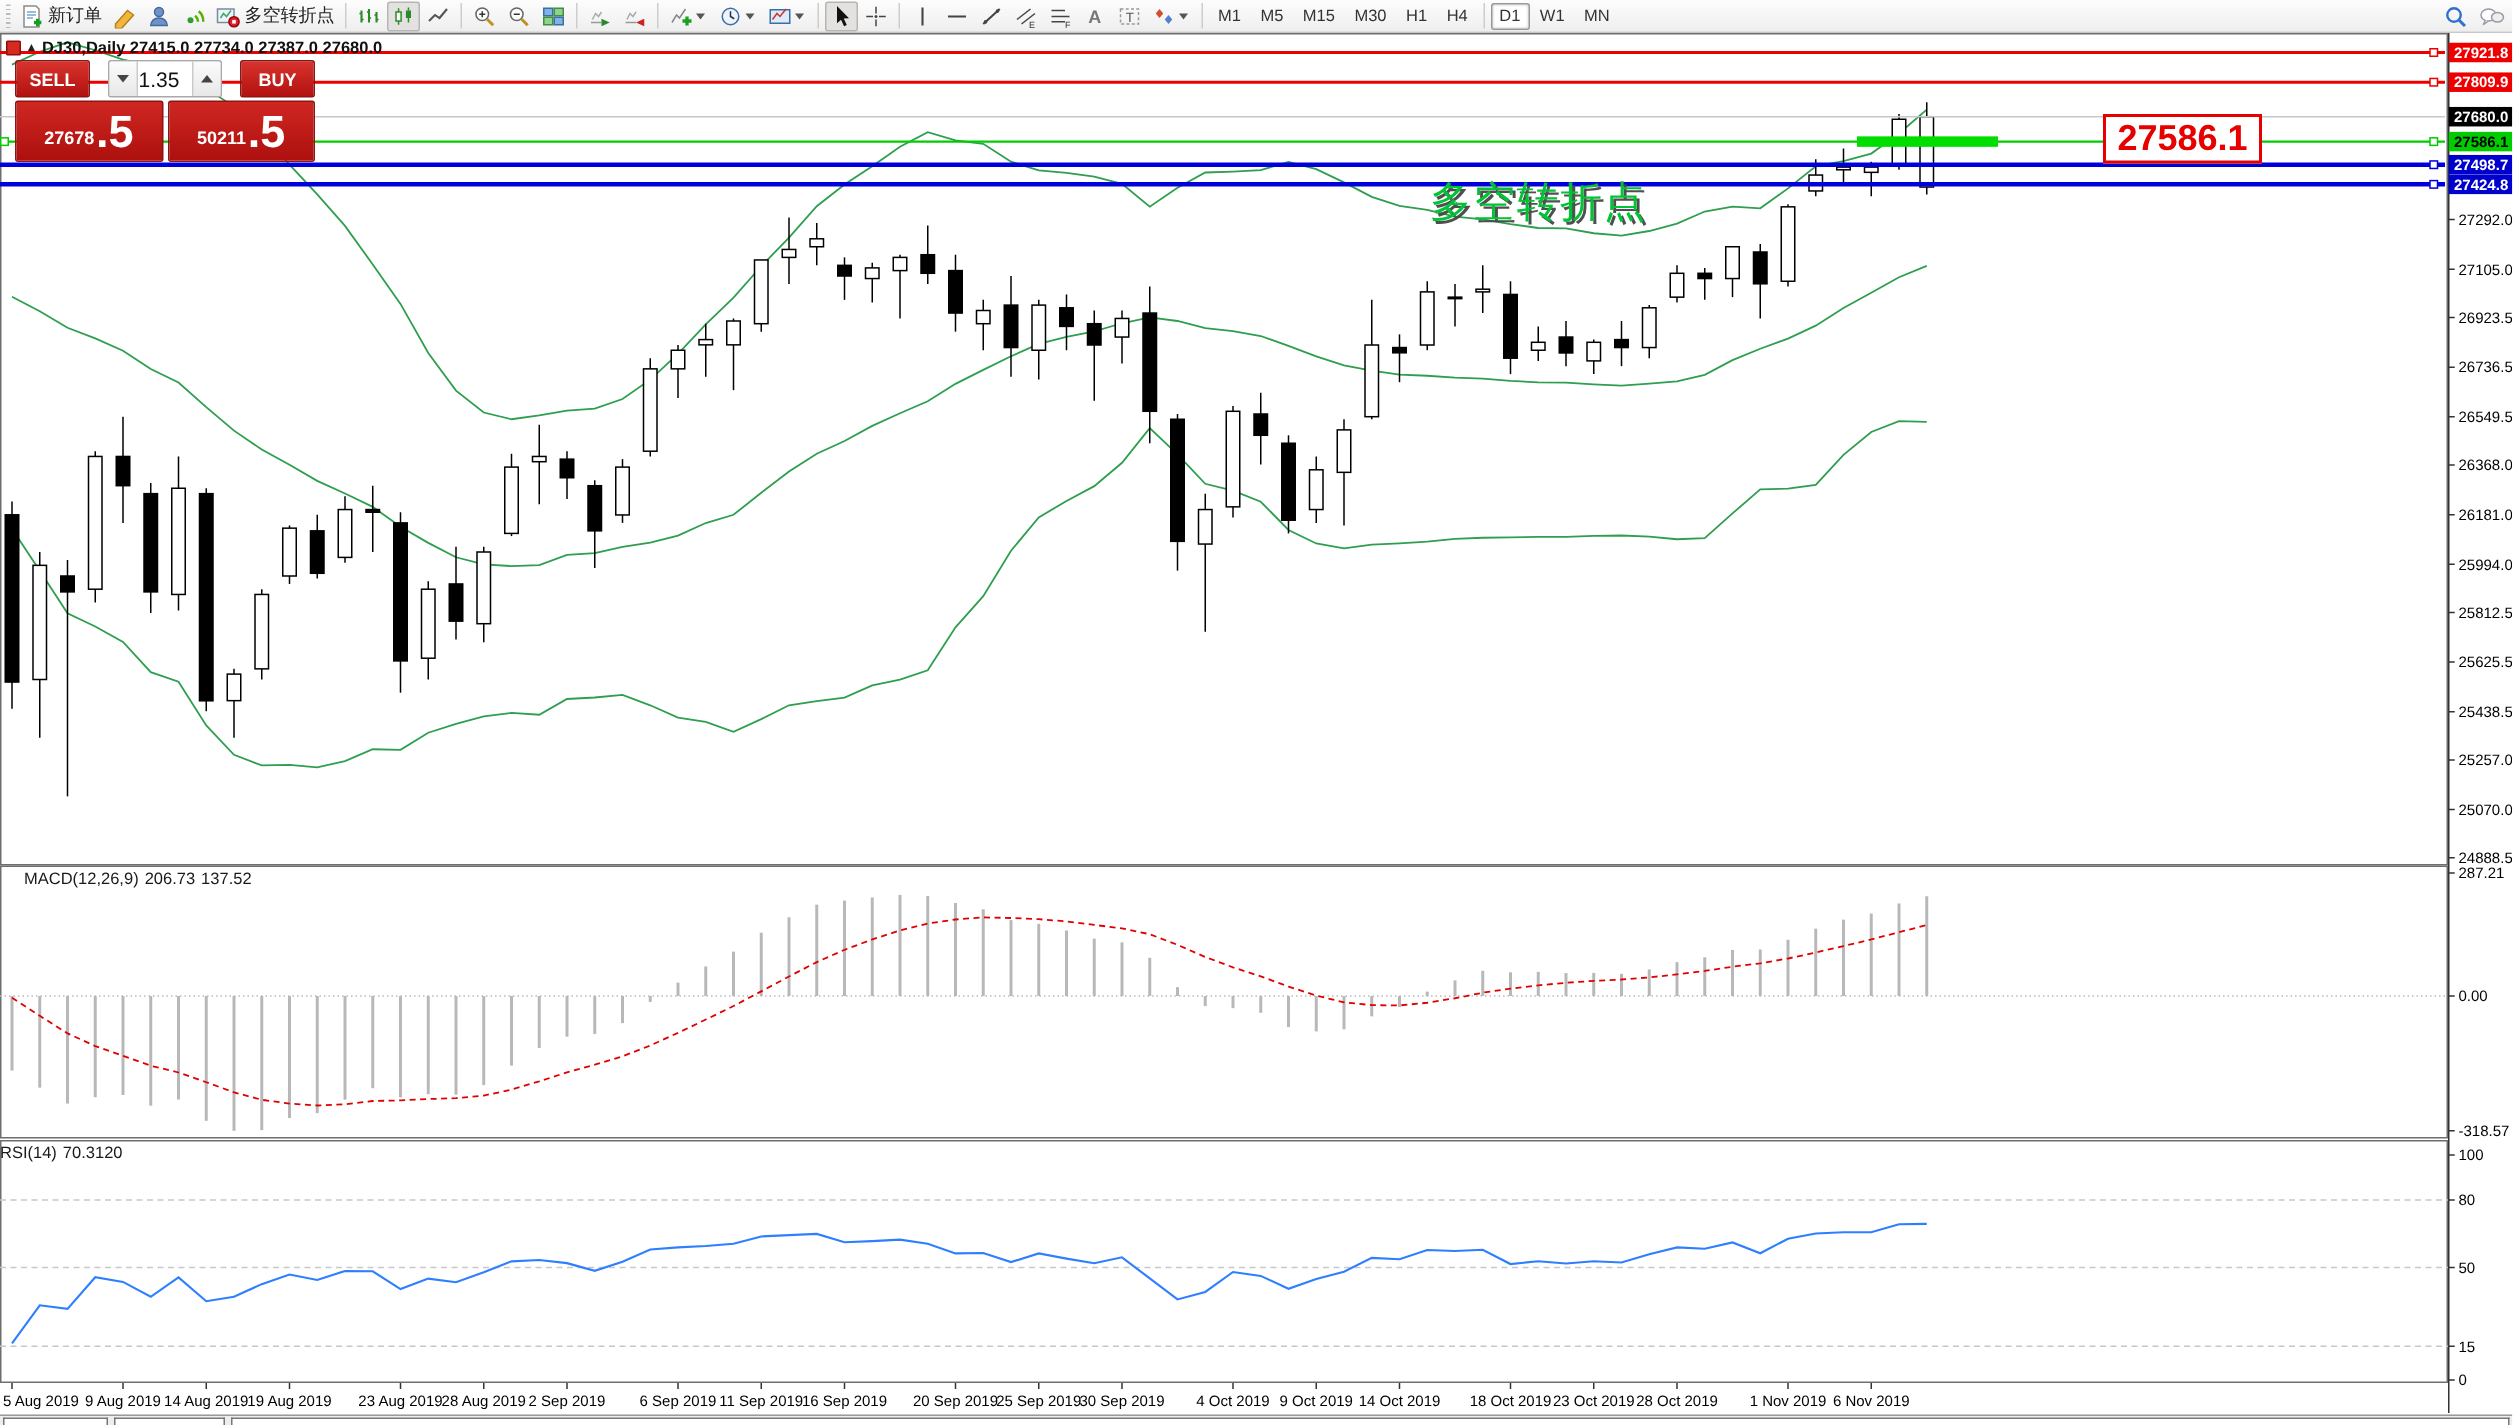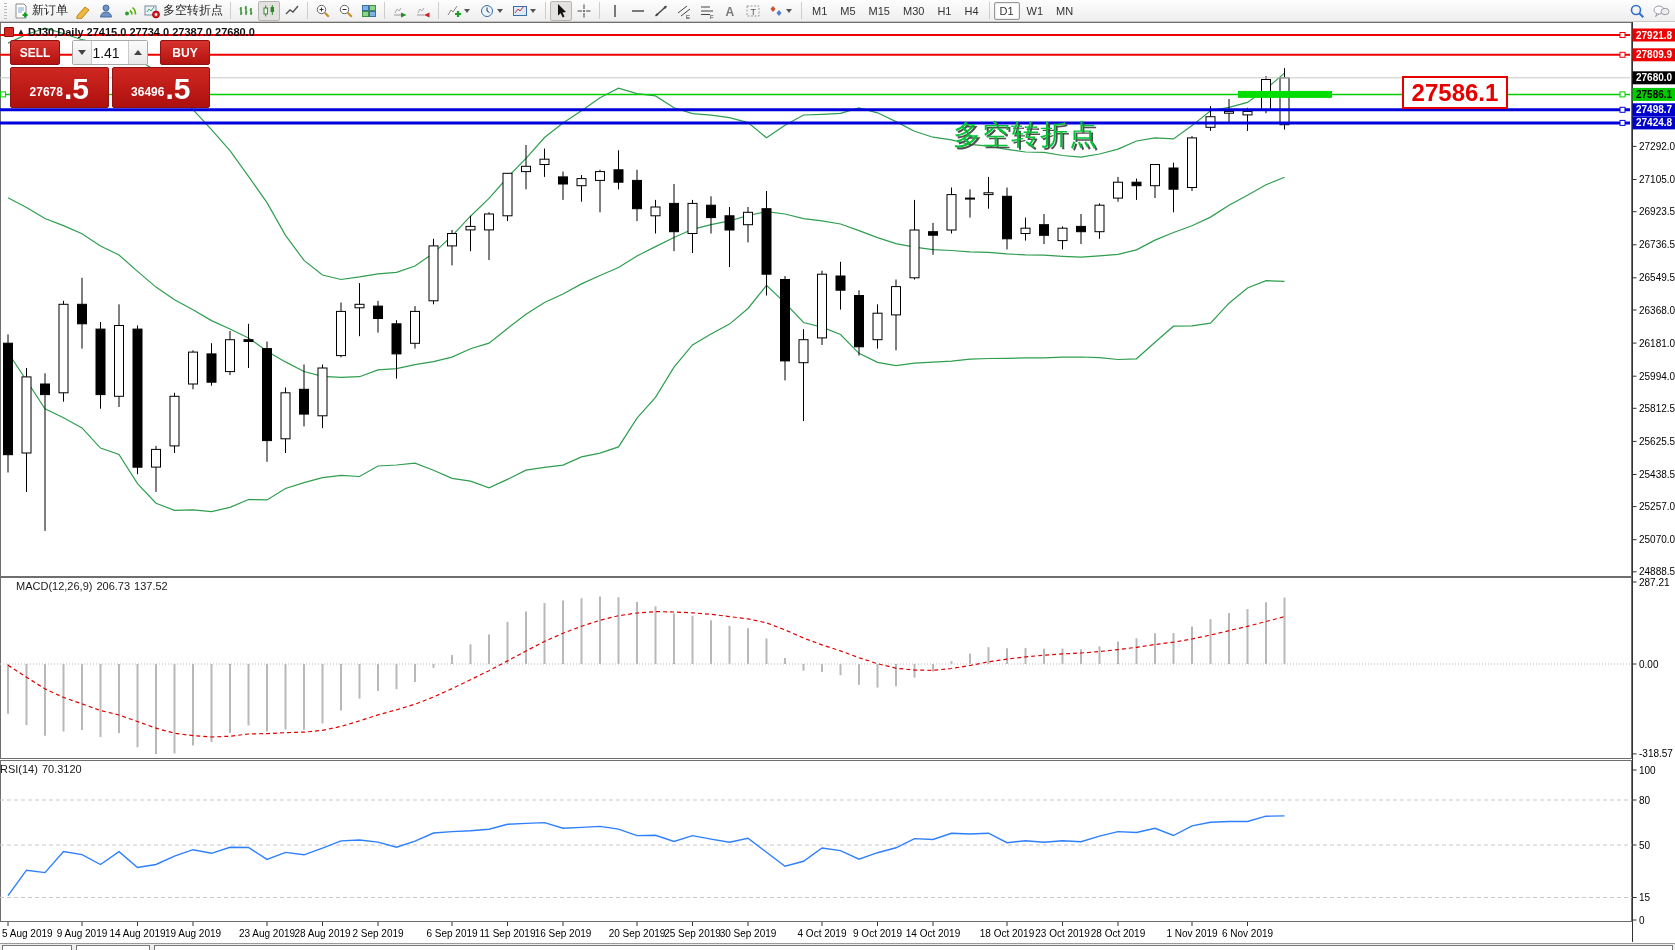--- a/index.html
+++ b/index.html
@@ -694,34 +694,34 @@
       <span>27415.0 27734.0 27387.0 27680.0</span>
     </div>
 
     <div class="overlay trade-panel">
       <div class="tp-row1">
         <div class="tp-sell">SELL</div>
         <div class="tp-stepper">
           <button class="tp-step dn">
               <span class="arr-dn"></span>
             </button>
-          <div class="tp-vol">1.41</div>
+          <div class="tp-vol">1.35</div>
           <button class="tp-step up">
               <span class="arr-up"></span>
             </button>
         </div>
         <div class="tp-buy">BUY</div>
       </div>
       <div class="tp-row2">
         <div class="tp-price">
           <span class="main">27678</span>
           <span class="big">.5</span>
         </div>
         <div class="tp-price">
-          <span class="main">36496</span>
+          <span class="main">50211</span>
           <span class="big">.5</span>
         </div>
       </div>
     </div>
 
     <div class="overlay annotation">多空转折点</div>
     <div class="overlay price-callout">27586.1</div>
 
     <div class="overlay ind-label macd-label">
       <span>MACD(12,26,9)</span><span>206.73</span><span>137.52</span>

